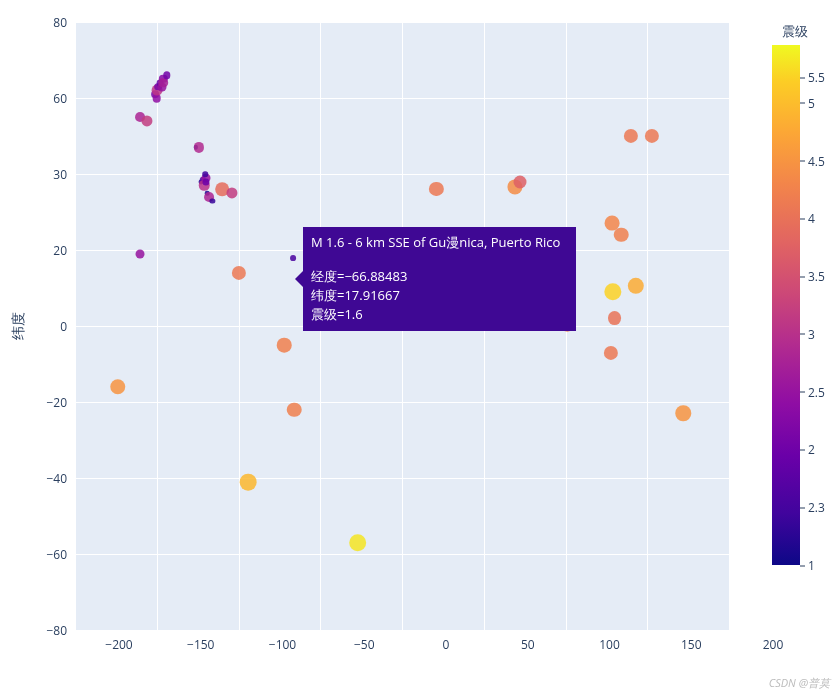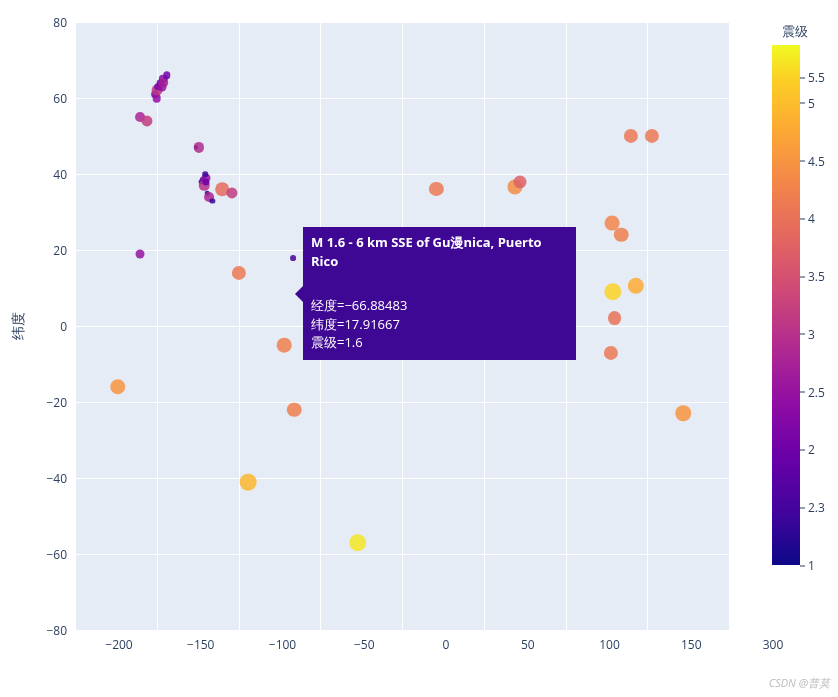--- a/index.html
+++ b/index.html
@@ -74,21 +74,21 @@
     left: 303px;
     top: 227px;
     width: 273px;
     background: #3f0894;
     color: #fff;
     font-size: 13px;
     padding: 6px 8px 8px 8px;
     line-height: 1.45;
     box-sizing: border-box;
   }
-  .tooltip .tt-title { font-weight: 700; margin-bottom: 25px; }
+  .tooltip .tt-title { font-weight: 400; margin-bottom: 15px; }
   .tooltip .tt-arrow {
     position: absolute;
     left: -8px;
     top: 50%;
     margin-top: -8px;
     width: 0; height: 0;
     border-top: 8px solid transparent;
     border-bottom: 8px solid transparent;
     border-right: 8px solid #3f0894;
   }
@@ -246,28 +246,28 @@
 
   <div id="xticks">
       <div class="xtick" style="left: 75px;">−200</div>
       <div class="xtick" style="left: 156.75px;">−150</div>
       <div class="xtick" style="left: 238.5px;">−100</div>
       <div class="xtick" style="left: 320.25px;">−50</div>
       <div class="xtick" style="left: 402px;">0</div>
       <div class="xtick" style="left: 483.75px;">50</div>
       <div class="xtick" style="left: 565.5px;">100</div>
       <div class="xtick" style="left: 647.25px;">150</div>
-      <div class="xtick" style="left: 729px;">300</div>
+      <div class="xtick" style="left: 729px;">200</div>
     </div>
   <div id="yticks">
       <div class="ytick" style="top: 630px;">−80</div>
       <div class="ytick" style="top: 554px;">−60</div>
       <div class="ytick" style="top: 478px;">−40</div>
       <div class="ytick" style="top: 402px;">−20</div>
       <div class="ytick" style="top: 326px;">0</div>
       <div class="ytick" style="top: 250px;">20</div>
-      <div class="ytick" style="top: 174px;">40</div>
+      <div class="ytick" style="top: 174px;">30</div>
       <div class="ytick" style="top: 98px;">60</div>
       <div class="ytick" style="top: 22px;">80</div>
     </div>
 
   <div class="watermark">CSDN @普莫</div>
 </div>
 
 </body></html>

